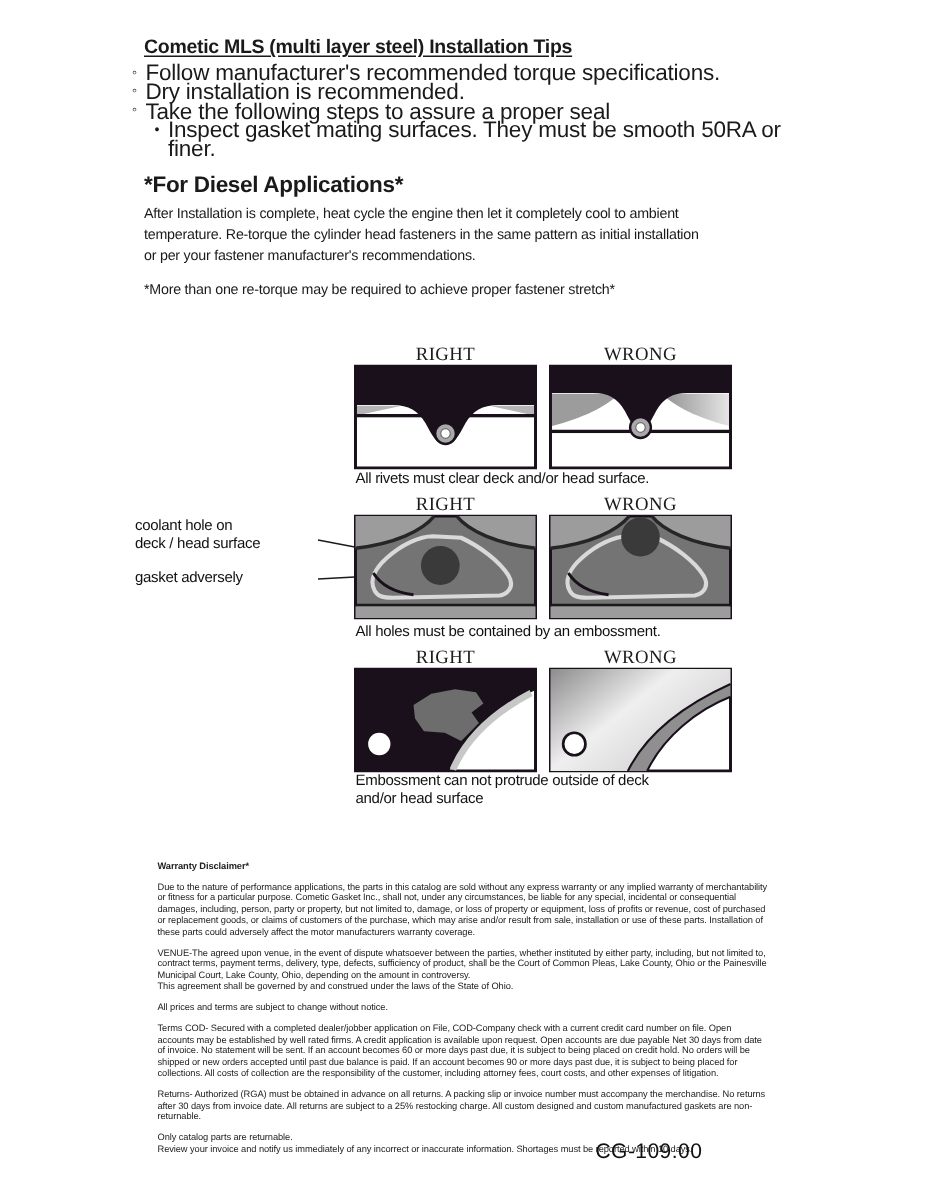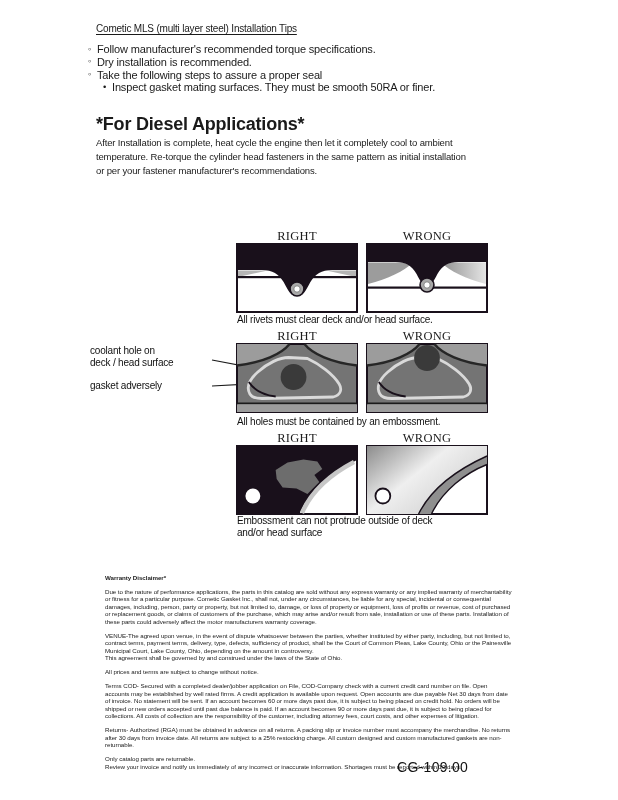--- a/index.html
+++ b/index.html
@@ -4,32 +4,32 @@
 <style>
   html,body{margin:0;padding:0;}
   body{
     width:618px;height:800px;background:#ffffff;position:relative;overflow:hidden;
     font-family:"Liberation Sans", sans-serif;color:#1a1a1a;
     -webkit-font-smoothing:antialiased;
   }
   .abs{position:absolute;}
   
   .title{
-    left:96px;top:23px;font-size:10px;font-weight:normal;letter-spacing:-0.2px;
+    left:96px;top:23px;font-size:13px;font-weight:bold;letter-spacing:-0.2px;
     text-decoration:underline;text-underline-offset:2px;
   }
   
-  .tips{left:88px;top:43px;width:445px;font-size:11px;letter-spacing:-0.15px;line-height:12.8px;}
+  .tips{left:88px;top:43px;width:445px;font-size:15px;letter-spacing:-0.15px;line-height:12.8px;}
   .tip{position:relative;padding-left:9px;}
   .tip::before{content:"◦";position:absolute;left:0;top:-0.5px;font-size:9.5px;color:#1a1a1a;}
   .subtip{position:relative;padding-left:9px;margin-left:15px;}
   .subtip::before{content:"•";position:absolute;left:0;top:0;font-size:9.5px;color:#1a1a1a;}
   
   .diesel{left:96px;top:117px;width:445px;font-size:9.5px;letter-spacing:-0.15px;line-height:14px;}
-  .diesel .h{font-size:18px;font-weight:bold;letter-spacing:-0.2px;margin:0 0 5px 0;}
+  .diesel .h{font-size:15px;font-weight:bold;letter-spacing:-0.2px;margin:0 0 5px 0;}
   .diesel p{margin:0 0 6px 0;white-space:pre-line;}
   .diesel p.note{margin-top:9px;}
   
   .dg-label{width:122px;text-align:center;font-size:12.5px;letter-spacing:0.3px;color:#1c1c1c;font-family:Liberation Serif, serif;}
   .caption{font-size:10px;letter-spacing:-0.2px;line-height:11.5px;color:#111;}
   .panel{width:122px;height:70px;}
   .panel svg{display:block;width:100%;height:100%;}
   .side-label{font-size:10px;letter-spacing:-0.2px;line-height:11.5px;text-align:left;width:121px;color:#111;}
   
   .legal{left:105px;top:574px;width:407px;font-size:6.2px;line-height:7.5px;letter-spacing:-0.05px;color:#222;}
@@ -50,20 +50,21 @@
     <div class="tip">Dry installation is recommended.</div>
     <div class="tip">Take the following steps to assure a proper seal</div>
     <div class="subtip">Inspect gasket mating surfaces.  They must be smooth 50RA or finer.</div>
   </div>
 
   <div class="abs diesel">
     <div class="h">*For Diesel Applications*</div>
     <p>After Installation is complete, heat cycle the engine then let it completely cool to ambient
 temperature. Re-torque the cylinder head fasteners in the same pattern as initial installation
 or per your fastener manufacturer's recommendations.</p>
+    <p class="note">*More than one re-torque may be required to achieve proper fastener stretch*</p>
   </div>
 
   <div class="abs dg-label" style="left:236px;top:229px">RIGHT</div>
   <div class="abs dg-label" style="left:366px;top:229px">WRONG</div>
 
   <div class="abs panel" style="left:236px;top:243px">
     <svg viewBox="0 0 123 70" preserveAspectRatio="none">
       <rect x="1" y="1" width="121" height="68" fill="#ffffff" stroke="#19101b" stroke-width="2"></rect>
       <path d="M2,27.5 L32,27.5 L2,34 Z" fill="#b5b5b5"></path>
       <path d="M121,27.5 L91,27.5 L121,34 Z" fill="#b5b5b5"></path>

